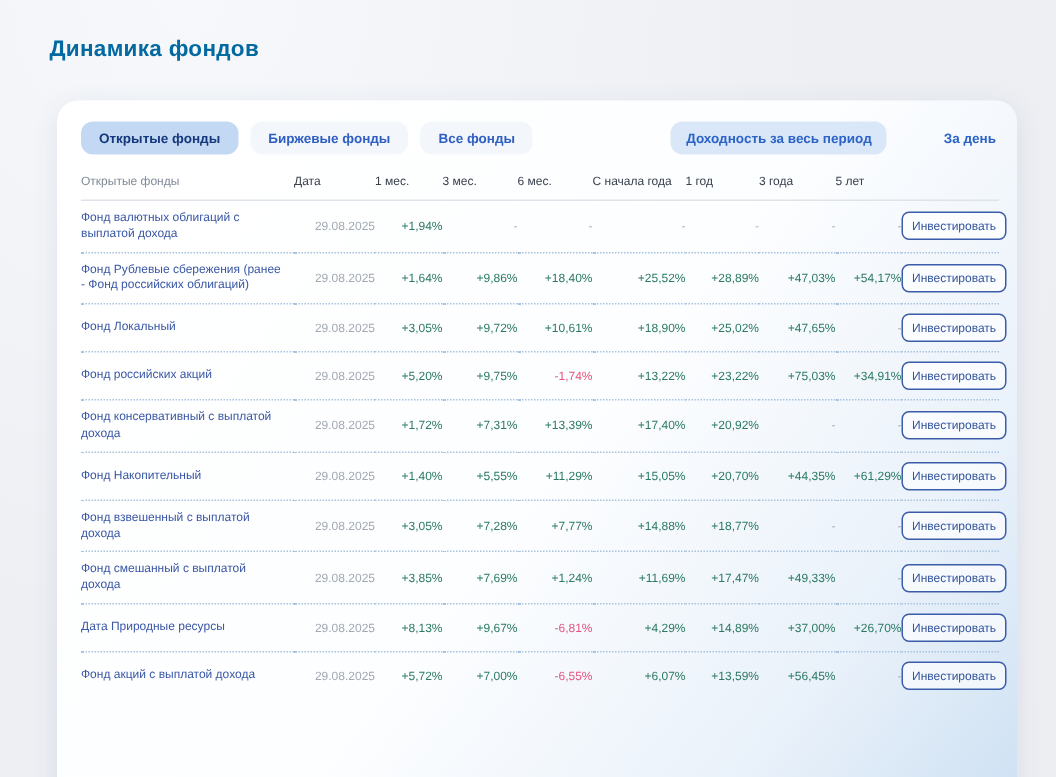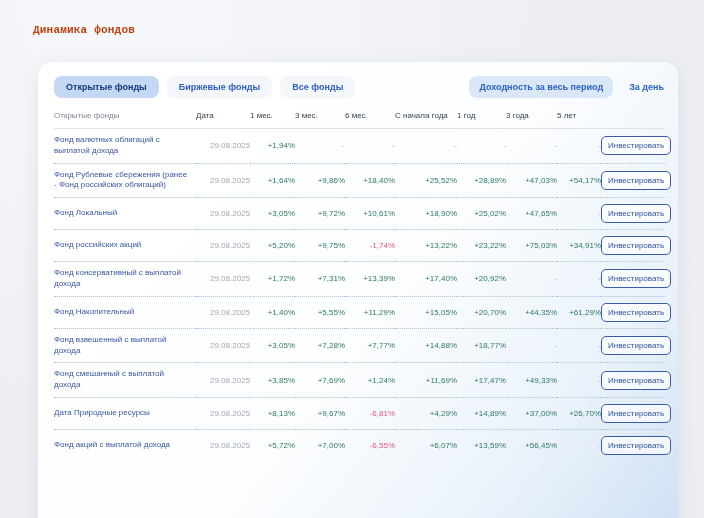--- a/index.html
+++ b/index.html
@@ -4,52 +4,51 @@
 <style>
   * { box-sizing: border-box; margin: 0; padding: 0; }
   html, body { width: 704px; height: 518px; overflow: hidden; }
   body {
     font-family: "Liberation Sans", sans-serif;
     background: radial-gradient(circle at 18% 0%, #f6f8fb 0%, #edeff3 55%, #eceef2 100%);
     color: #212836;
   }
   .page-title {
     margin: 24px 0 0 33px;
-    font-size: 11px;
+    font-size: 15px;
     font-weight: 700;
-    color: #c2410c;
+    color: #0369a1;
     letter-spacing: .2px;
-    font-family: Liberation Mono, monospace;
   }
   .card {
     margin: 26px 0 0 38px;
     width: 640px;
     height: 512px;
     border-radius: 14px;
     padding: 14px 12px 0 16px;
     background: linear-gradient(128deg, #ffffff 0%, #fdfeff 50%, #e9f1fa 78%, #c9def2 100%);
     box-shadow: 0 4px 18px rgba(50, 80, 140, 0.10);
   }
   .toolbar { display: flex; align-items: center; }
   .tabs { display: flex; gap: 8px; }
   .tab {
     border: none; cursor: pointer;
     font-family: inherit; font-size: 9px; font-weight: 700;
     color: #2f5fc0; background: #f3f7fc;
     padding: 6px 12px; border-radius: 8px;
   }
   .tab.active { background: #c3d8f3; color: #16387c; }
-  .right-controls { margin-left: auto; display: flex; align-items: center; gap: 16px; }
+  .right-controls { margin-left: auto; display: flex; align-items: center; gap: 28px; }
   .period-btn {
     border: none; cursor: pointer;
     font-family: inherit; font-size: 9px; font-weight: 600;
     color: #2c63c7; background: #d9e7f8;
     padding: 6px 10px; border-radius: 8px;
   }
-  .day-link { font-size: 9px; font-weight: 600; color: #2c63c7; cursor: pointer; margin-right: 2px; }
+  .day-link { font-size: 9px; font-weight: 600; color: #2c63c7; cursor: pointer; margin-right: 2px; margin-left: 10px; }
 
   table { width: 100%; border-collapse: collapse; table-layout: fixed; margin-top: 13px; font-size: 8px; }
   th {
     font-weight: 400; padding: 0 0 8px 0;
     border-bottom: 1px solid #dee3ea;
     text-align: left; color: #39424e; white-space: nowrap;
   }
   th.name-h { text-align: left; color: #808a96; }
   td { vertical-align: middle; border-bottom: 1px dotted #a9c3dd; padding: 6px 0; }
   tr:last-child td { border-bottom: none; }

